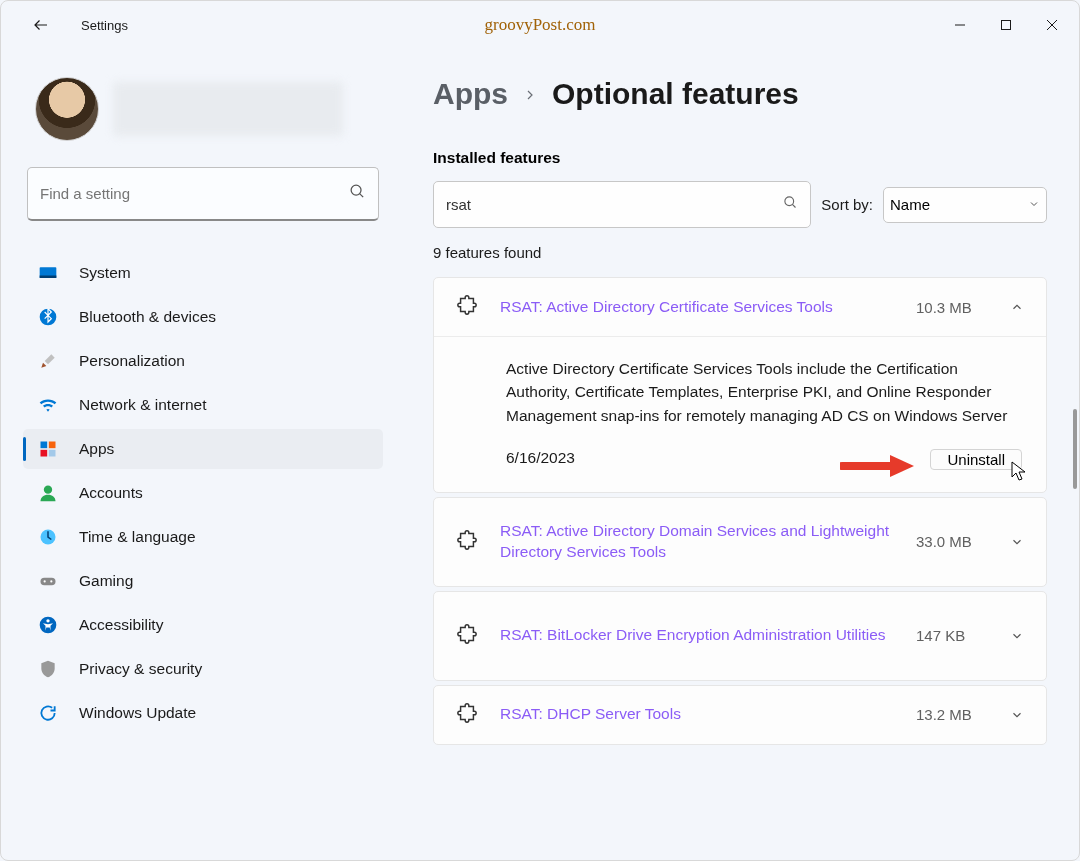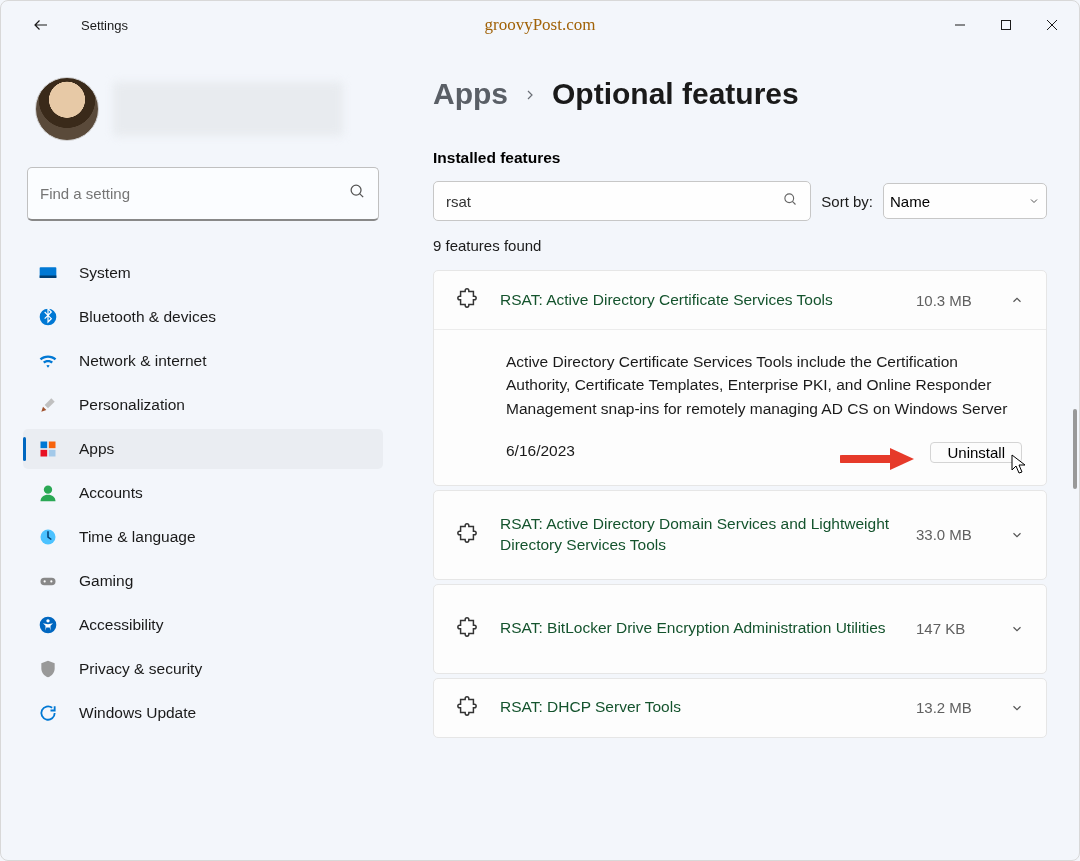--- a/index.html
+++ b/index.html
@@ -29,31 +29,31 @@
   .nav-icon { width: 22px; height: 22px; display: flex; align-items: center; justify-content: center; }
 
   .main { flex: 1; padding: 28px 32px 0 32px; overflow-y: auto; position: relative; }
   .breadcrumb { display: flex; align-items: center; gap: 16px; margin-bottom: 38px; }
   .crumb-apps { font-size: 30px; font-weight: 600; color: #5a5f66; }
   .crumb-sep { font-size: 20px; color: #6a6f76; }
   .crumb-curr { font-size: 30px; font-weight: 600; color: #1a1a1a; }
 
   .section-title { font-size: 15.5px; font-weight: 600; color: #000000; margin-bottom: 14px; }
   .filter-row { display: flex; align-items: center; gap: 10px; margin-bottom: 16px; }
-  .feature-search { flex: 1; display: flex; align-items: center; border: 1px solid #c7c7c7; border-radius: 5px; background: #fefefe; height: 40px; padding: 0 12px; }
+  .feature-search { flex: 1; display: flex; align-items: center; border: 1px solid #c7c7c7; border-radius: 5px; background: #fefefe; height: 47px; padding: 0 12px; }
   .feature-search input { border: none; outline: none; background: transparent; flex: 1; font-size: 15px; color: #333; }
   .sort-label { font-size: 15px; color: #1a1a1a; }
   .sort-select { display: flex; align-items: center; justify-content: space-between; border: 1px solid #c7c7c7; border-radius: 5px; background: #fefefe; height: 36px; padding: 0 6px; width: 164px; font-size: 15px; cursor: pointer; }
   .results-count { font-size: 15px; color: #1a1a1a; margin-bottom: 16px; }
 
   .feature-list { display: flex; flex-direction: column; gap: 4px; }
   .feature-card { background: #fdfdfd; border: 1px solid #e6e6e6; border-radius: 5px; }
   .feature-header { display: flex; align-items: center; padding: 16px 22px; gap: 22px; cursor: pointer; }
   .feature-header.tall { min-height: 88px; }
-  .feature-title { flex: 1; font-size: 15.5px; color: #14532d; line-height: 1.35; }
+  .feature-title { flex: 1; font-size: 15.5px; color: #8b5cf6; line-height: 1.35; }
   .feature-size { font-size: 15px; color: #606060; width: 72px; text-align: left; }
   .feature-chevron { width: 14px; display: flex; justify-content: center; }
   .feature-body { border-top: 1px solid #ececec; padding: 20px 24px 22px 72px; }
   .feature-desc { font-size: 15.5px; color: #1a1a1a; line-height: 1.5; margin-bottom: 22px; }
   .feature-footer { display: flex; align-items: flex-start; justify-content: space-between; }
   .feature-date { font-size: 15.5px; color: #1a1a1a; }
   .uninstall-btn { background: #fcfcfc; border: 1px solid #d4d4d4; border-radius: 4px; padding: 1px 16px; font-size: 15px; cursor: pointer; }
 
   .arrow-annotation { position: absolute; pointer-events: none; }
   .cursor-annotation { position: absolute; pointer-events: none; }
@@ -123,34 +123,34 @@
         <span class="nav-icon">
           <svg width="20" height="20" viewBox="0 0 24 24">
               <circle cx="12" cy="12" r="10" fill="#0078d4"></circle>
               <path d="M12 6v12l4-4-4-4 4-4-4-4v8l-4-4m4 4l-4 4" stroke="#fff" stroke-width="1.4" fill="none"></path>
             </svg>
         </span>
         <span>Bluetooth &amp; devices</span>
       </div>
       <div class="nav-item">
         <span class="nav-icon">
+          <svg width="20" height="20" viewBox="0 0 24 24">
+              <path d="M4 20l2-6 4 4-6 2z" fill="#a0522d"></path>
+              <path d="M8 12l8-8 4 4-8 8z" fill="#c0c0c0"></path>
+            </svg>
+        </span>
+        <span>Personalization</span>
+      </div>
+      <div class="nav-item">
+        <span class="nav-icon">
           <svg width="20" height="20" viewBox="0 0 24 24" fill="#0078d4">
               <path d="M12 20l-2-2.5c1-1 3-1 4 0L12 20zM6 13c3-3 9-3 12 0l-2 2c-2-2-6-2-8 0l-2-2zM2 9c5-5 15-5 20 0l-2 2c-4-4-12-4-16 0L2 9z"></path>
             </svg>
         </span>
         <span>Network &amp; internet</span>
-      </div>
-      <div class="nav-item">
-        <span class="nav-icon">
-          <svg width="20" height="20" viewBox="0 0 24 24">
-              <path d="M4 20l2-6 4 4-6 2z" fill="#a0522d"></path>
-              <path d="M8 12l8-8 4 4-8 8z" fill="#c0c0c0"></path>
-            </svg>
-        </span>
-        <span>Personalization</span>
       </div>
       <div class="nav-item selected">
         <span class="nav-icon">
           <svg width="20" height="20" viewBox="0 0 24 24">
               <rect x="3" y="3" width="8" height="8" fill="#0078d4"></rect>
               <rect x="13" y="3" width="8" height="8" fill="#f7630c"></rect>
               <rect x="3" y="13" width="8" height="8" fill="#e81123"></rect>
               <rect x="13" y="13" width="8" height="8" fill="#0078d4" opacity="0.3"></rect>
             </svg>
         </span>

